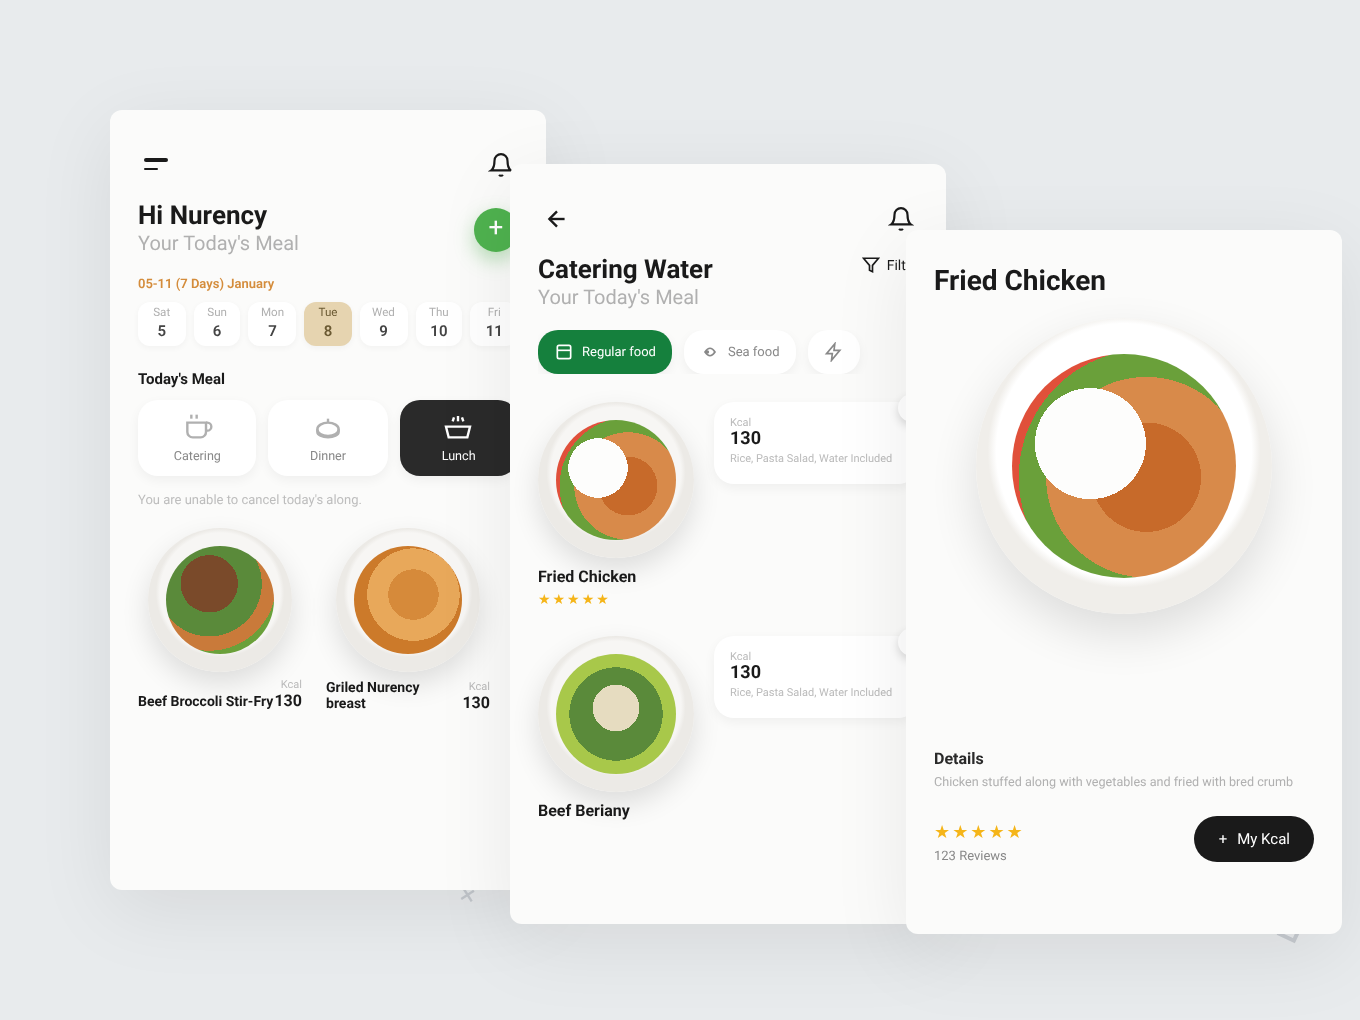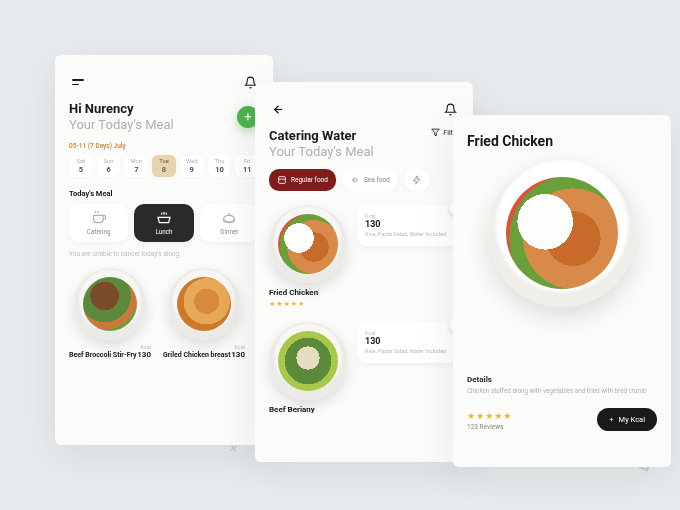--- a/index.html
+++ b/index.html
@@ -26,21 +26,21 @@
     font-size: 9px;
     color: #2a2a2a;
   }
   .p1 { left: 55px; top: 55px; height: 390px; }
   .p2 { left: 255px; top: 82px; height: 380px; }
   .p3 { left: 453px; top: 115px; height: 352px; }
 
   
   h1 { font-size: 13px; font-weight: 700; color: #1a1a1a; }
   h2 { font-size: 14px; font-weight: 700; color: #1a1a1a; }
-  .sub { font-size: 13px; color: #b0b0b0; margin-top: 1px; }
+  .sub { font-size: 10px; color: #b0b0b0; margin-top: 1px; }
   .row { display: flex; align-items: center; justify-content: space-between; }
   .hint { font-size: 6.5px; color: #bdbdbd; }
 
   
   .icon-btn { width: 18px; height: 18px; display: flex; align-items: center; justify-content: center; color: #1a1a1a; cursor: pointer; }
   .menu-lines { display:flex; flex-direction:column; gap:3px; align-items:flex-start;}
   .menu-lines span { display:block; height:1.8px; background:#1a1a1a; border-radius:2px;}
   .menu-lines span:nth-child(1){width:12px;}
   .menu-lines span:nth-child(2){width:7px;}
 
@@ -96,21 +96,21 @@
     margin-top:16px; background:#fff; border-radius:12px; padding:8px 10px;
     display:flex; align-items:center; gap:8px; box-shadow:0 4px 12px rgba(0,0,0,.08);
   }
   .deliv-ic { width:22px;height:22px;border-radius:6px;background:#2a2a2a;display:flex;align-items:center;justify-content:center;color:#fff;font-size:11px;}
   .deliv-t { font-size:7.5px; font-weight:700; color:#1a1a1a;}
   .deliv-s { font-size:6px; color:#b0b0b0;}
 
   
   .chips { display:flex; gap:6px; margin-top:10px; overflow:hidden;}
   .chip { padding:6px 8px; border-radius:10px; background:#fff; font-size:6.5px; color:#888; display:flex;align-items:center;gap:4px; box-shadow:0 2px 6px rgba(0,0,0,.05); white-space:nowrap;}
-  .chip.active { background:#7f1d1d; color:#fff;text-align:right;}
+  .chip.active { background:#15803d; color:#fff;text-align:right;}
   .chip .ci { font-size:9px;}
 
   .menu-item {
     display:flex; gap:10px; margin-top:14px; align-items:flex-start;
   }
   .menu-item .plate { width:78px;height:78px; flex:0 0 78px;}
   .menu-item .plate .food{width:60px;height:60px;}
   .mi-side {
     flex:1; background:#fff; border-radius:10px; padding:8px 8px; position:relative;
     box-shadow:0 2px 6px rgba(0,0,0,.05);
@@ -179,21 +179,21 @@
           </svg>
       </div>
     </div>
     <div class="row" style="margin-top:10px;">
       <div>
         <h1>Hi Nurency</h1>
         <div class="sub">Your Today's Meal</div>
       </div>
       <div class="plus-fab">+</div>
     </div>
-    <div class="range-label">05-11 (7 Days)  July</div>
+    <div class="range-label">05-11 (7 Days)  January</div>
     <div class="dow-row" id="dow-row">
         <div class="dow">
           <div class="d">Sat</div>
           <div class="n">5</div>
         </div>
         <div class="dow">
           <div class="d">Sun</div>
           <div class="n">6</div>
         </div>
         <div class="dow">
@@ -223,62 +223,62 @@
           <div class="mi">
             <svg width="16" height="16" viewBox="0 0 24 24" fill="none" stroke="currentColor" stroke-width="1.8">
               <path d="M18 8h1a3 3 0 010 6h-1"></path>
               <path d="M4 8h14v7a4 4 0 01-4 4H8a4 4 0 01-4-4V8z"></path>
               <line x1="7" y1="2" x2="7" y2="5"></line>
               <line x1="11" y1="2" x2="11" y2="5"></line>
             </svg>
           </div>
           <div class="ml">Catering</div>
         </div>
+        <div class="meal-tab">
+          <div class="mi">
+            <svg width="16" height="16" viewBox="0 0 24 24" fill="none" stroke="currentColor" stroke-width="1.8">
+              <ellipse cx="12" cy="13" rx="8" ry="5"></ellipse>
+              <path d="M4 13v2a8 4 0 0016 0v-2"></path>
+              <path d="M12 5v3"></path>
+            </svg>
+          </div>
+          <div class="ml">Dinner</div>
+        </div>
         <div class="meal-tab active">
           <div class="mi">
             <svg width="16" height="16" viewBox="0 0 24 24" fill="none" stroke="currentColor" stroke-width="1.8">
               <path d="M3 11h18l-2 8H5z"></path>
               <path d="M12 3v4"></path>
               <path d="M8 7l1-3"></path>
               <path d="M16 7l-1-3"></path>
             </svg>
           </div>
           <div class="ml">Lunch</div>
         </div>
-        <div class="meal-tab">
-          <div class="mi">
-            <svg width="16" height="16" viewBox="0 0 24 24" fill="none" stroke="currentColor" stroke-width="1.8">
-              <ellipse cx="12" cy="13" rx="8" ry="5"></ellipse>
-              <path d="M4 13v2a8 4 0 0016 0v-2"></path>
-              <path d="M12 5v3"></path>
-            </svg>
-          </div>
-          <div class="ml">Dinner</div>
-        </div>
       </div>
     <div class="hint" style="margin-top:8px;">You are unable to cancel  today's along.</div>
     <div class="food-row" id="food-row">
         <div class="food-card">
           <div class="plate">
             <div class="food broccoli"></div>
           </div>
           <div class="food-meta">
             <div class="food-name">Beef Broccoli Stir-Fry</div>
             <div class="kcal">
               <div class="kl">Kcal</div>
               <div class="kv">130</div>
             </div>
           </div>
         </div>
         <div class="food-card">
           <div class="plate">
             <div class="food chicken"></div>
           </div>
           <div class="food-meta">
-            <div class="food-name">Griled Chicken breast</div>
+            <div class="food-name">Griled Nurency breast</div>
             <div class="kcal">
               <div class="kl">Kcal</div>
               <div class="kv">130</div>
             </div>
           </div>
         </div>
       </div>
   </div>
 
   <div class="phone p2">

